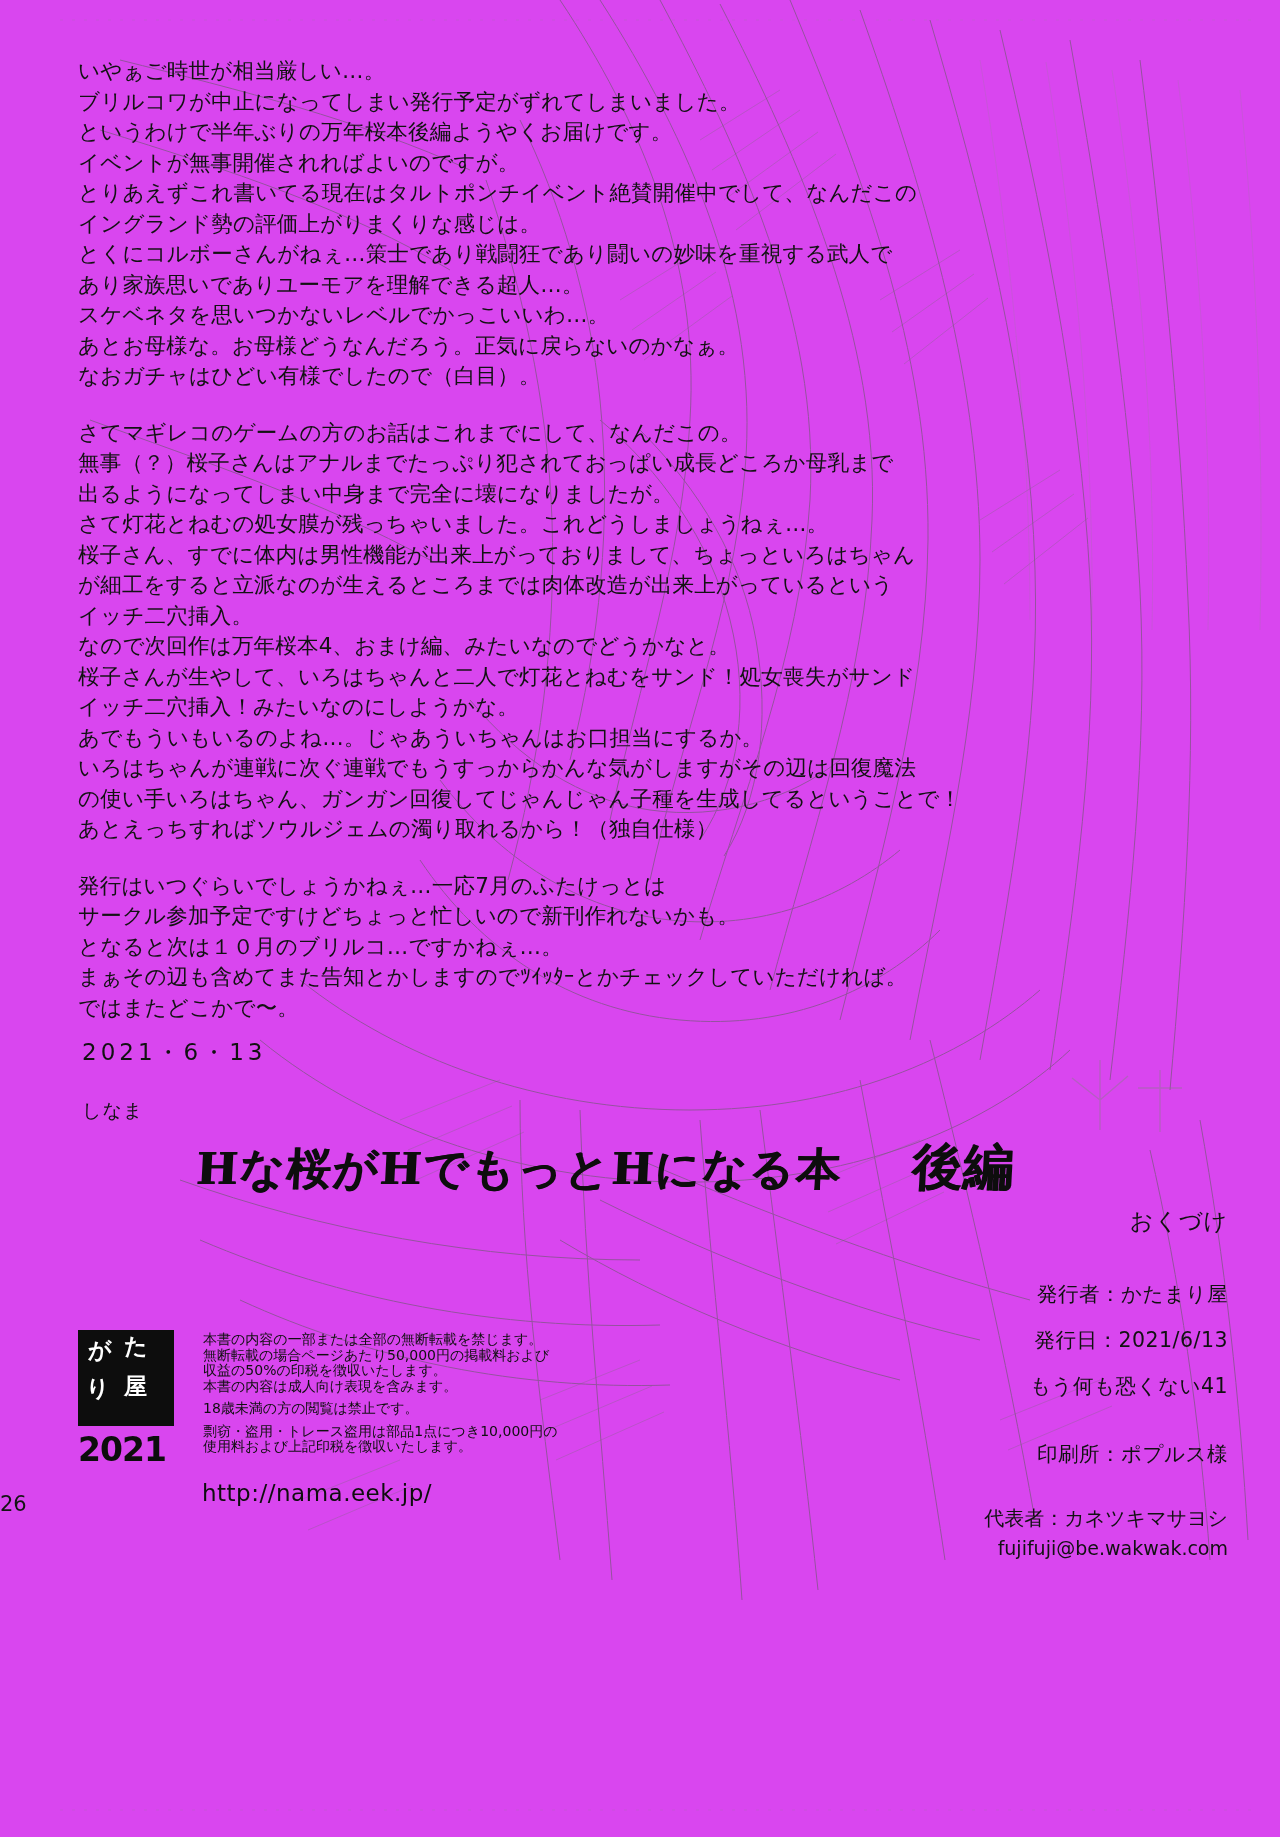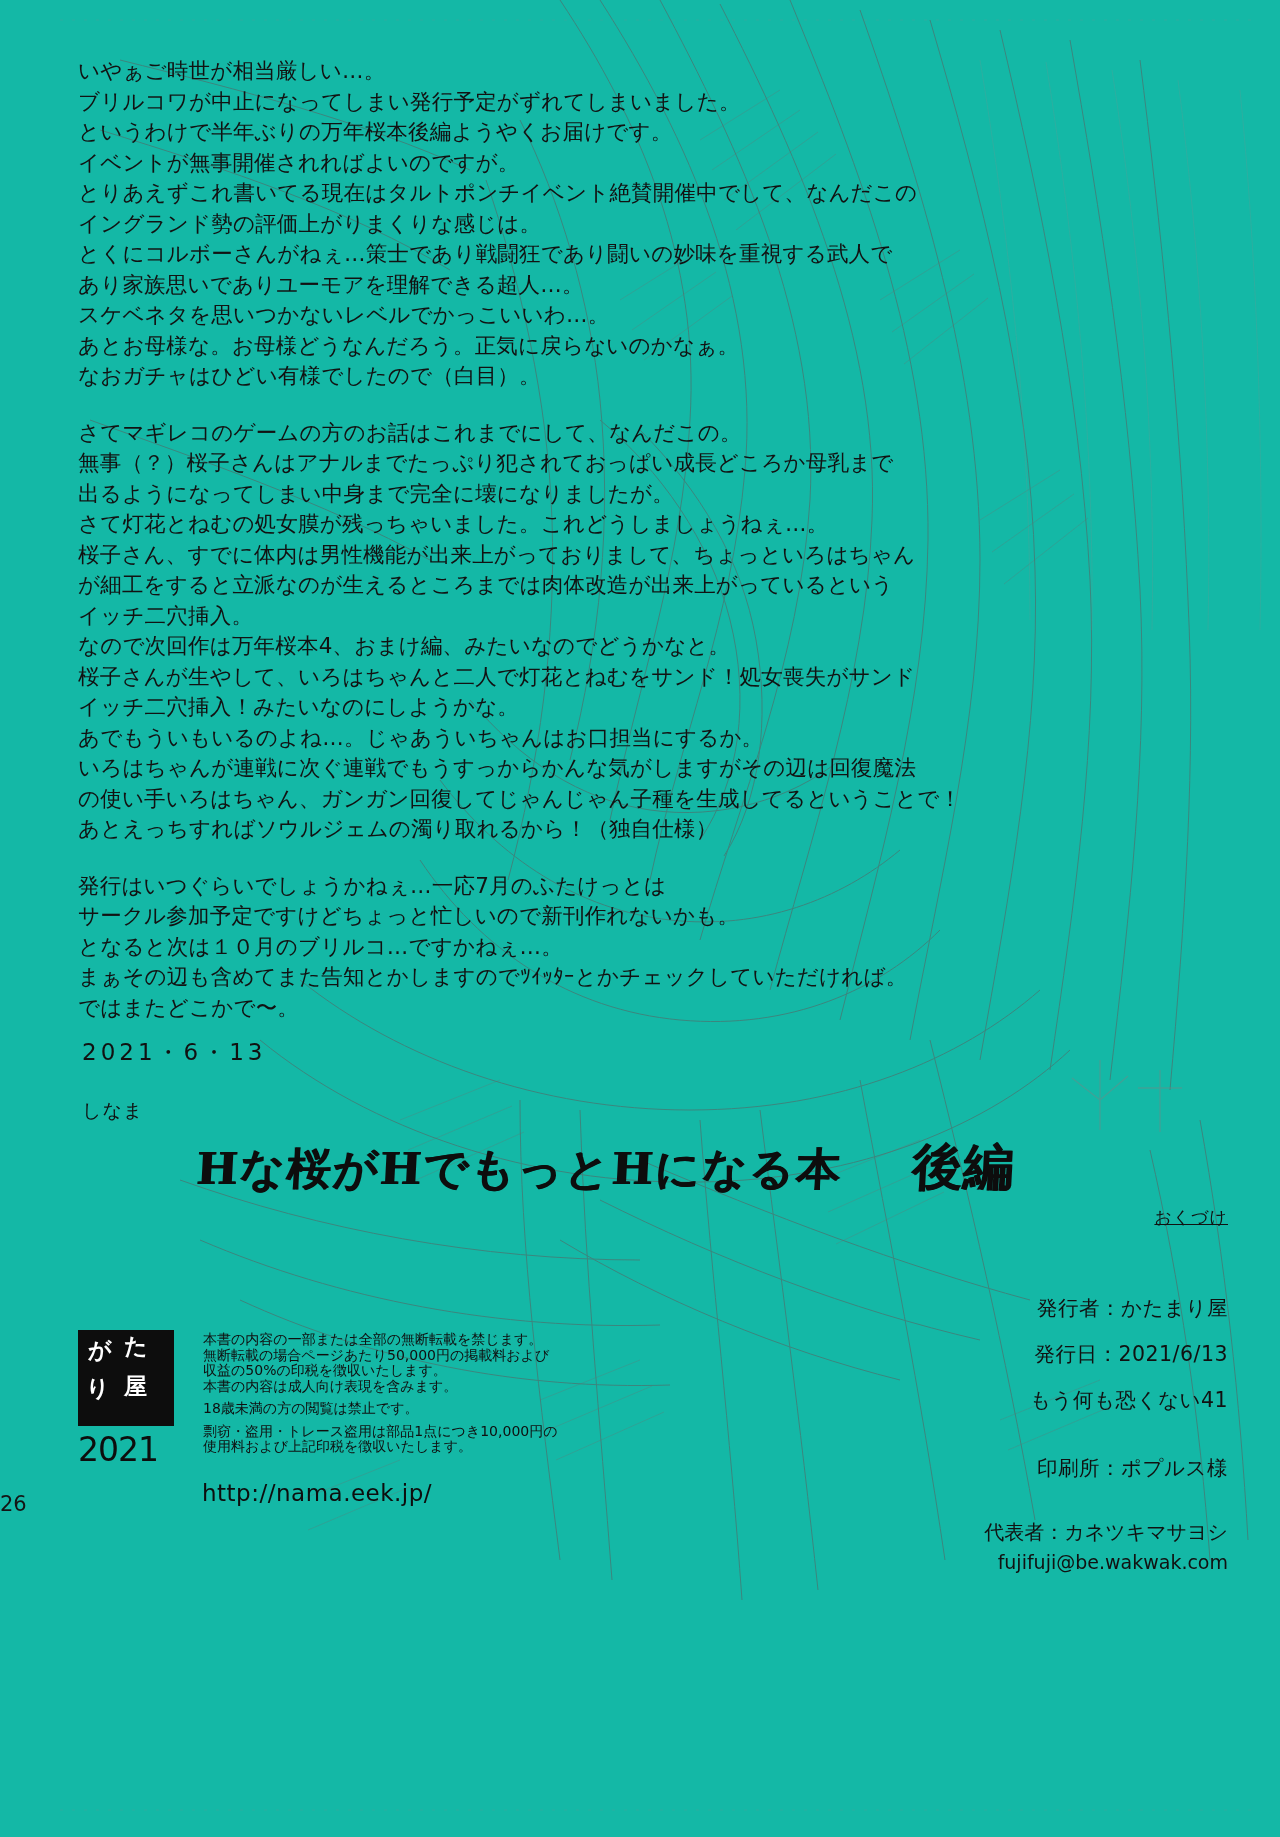--- a/index.html
+++ b/index.html
@@ -9,21 +9,21 @@
   }
   body {
     font-family: "DejaVu Sans", sans-serif;
     color: #111111;
   }
   #page {
     position: relative;
     width: 1280px;
     height: 1837px;
     overflow: hidden;
-    background: #14b8a6;
+    background: #d946ef;
   }
 
   
   #artwork {
     position: absolute;
     inset: 0;
     z-index: 0;
     pointer-events: none;
   }
   #artwork svg {
@@ -94,24 +94,23 @@
 
   
   .colophon {
     position: absolute;
     right: 52px;
     top: 1206px;
     z-index: 3;
     text-align: right;
   }
   .colo-head {
-    font-size: 17px;
+    font-size: 23px;
     letter-spacing: 1px;
-    margin-bottom: 56px;
-    text-decoration: underline;
+    margin-bottom: 34px;
   }
   .colo-row {
     font-size: 20.5px;
     line-height: 46px;
     letter-spacing: 0.5px;
     white-space: nowrap;
   }
   .colo-gap { height: 22px; }
   .colo-contact {
     margin-top: 26px;
@@ -163,21 +162,21 @@
     font-size: 23px;
     line-height: 24px;
   }
   .st-a { left: 10px;  top: 8px; }
   .st-b { left: 46px;  top: 4px; }
   .st-c { left: 8px;   top: 46px; }
   .st-d { left: 46px;  top: 44px; }
   .stamp-year {
     margin-top: 4px;
     font-family: "DejaVu Sans", sans-serif;
-    font-weight: normal;
+    font-weight: bold;
     font-size: 33px;
     letter-spacing: -1px;
     color: #0d0d0d;
   }
   .stamp-url {
     position: absolute;
     left: 124px;
     top: 150px;
     font-family: "DejaVu Sans", sans-serif;
     font-size: 23px;

